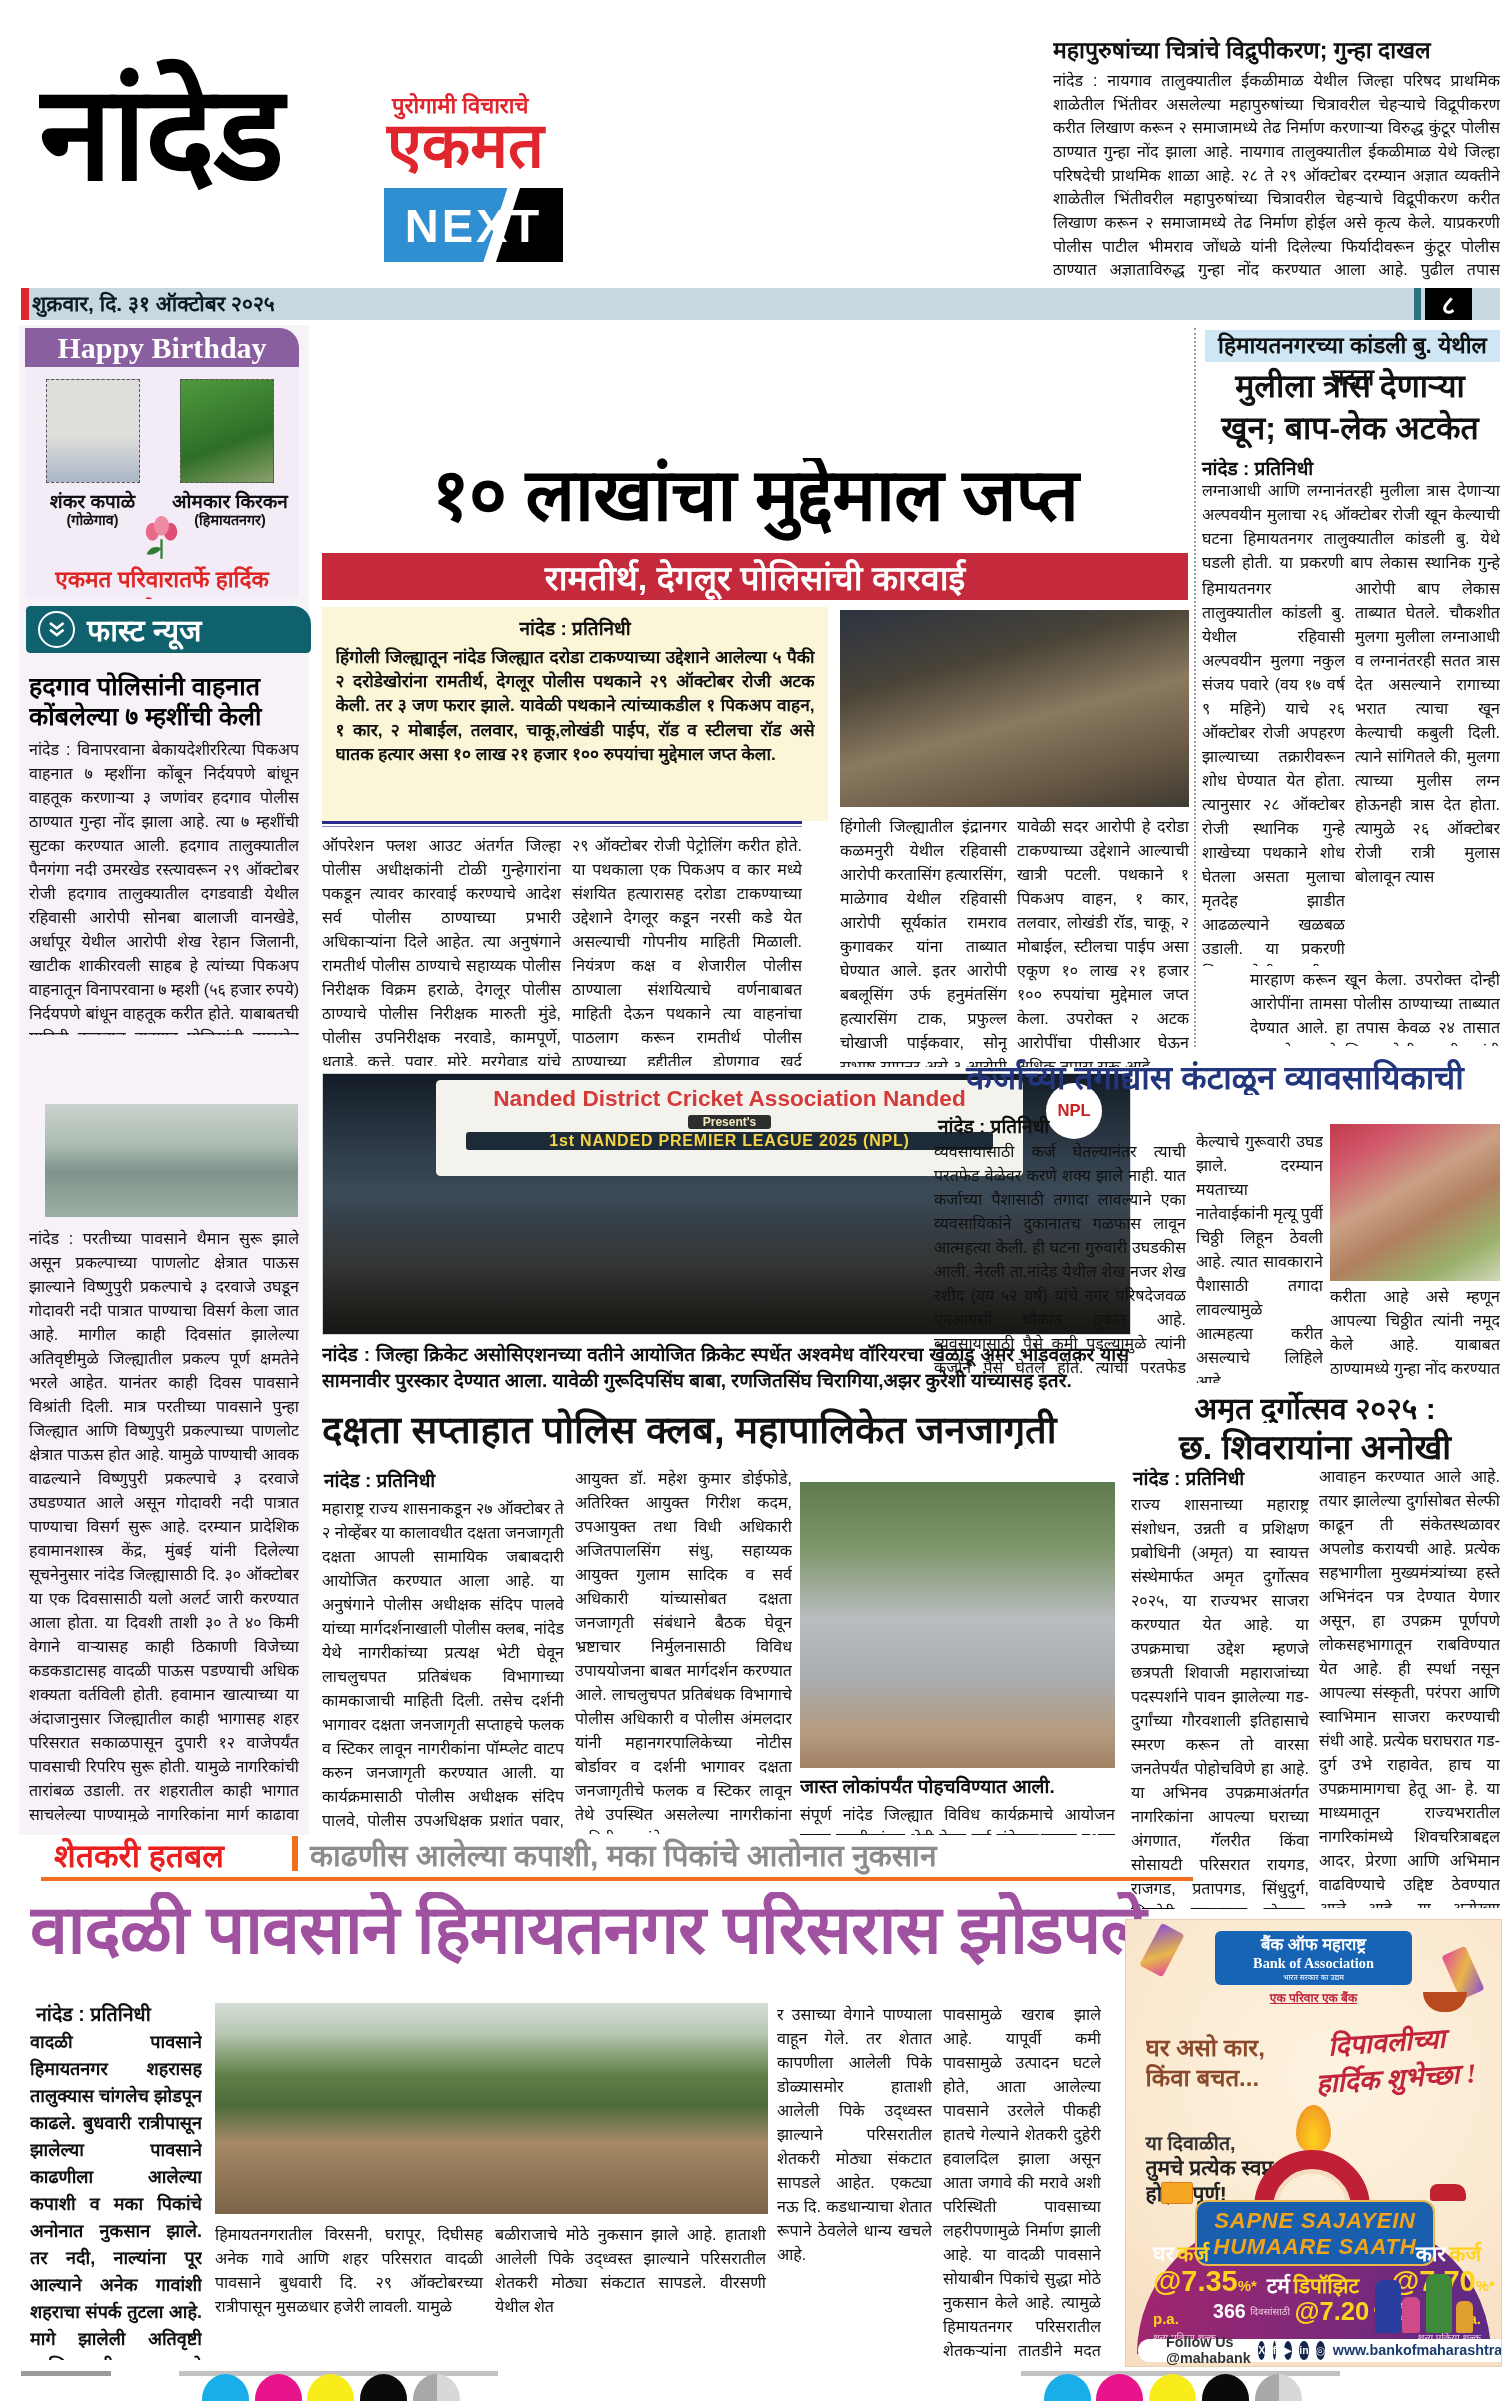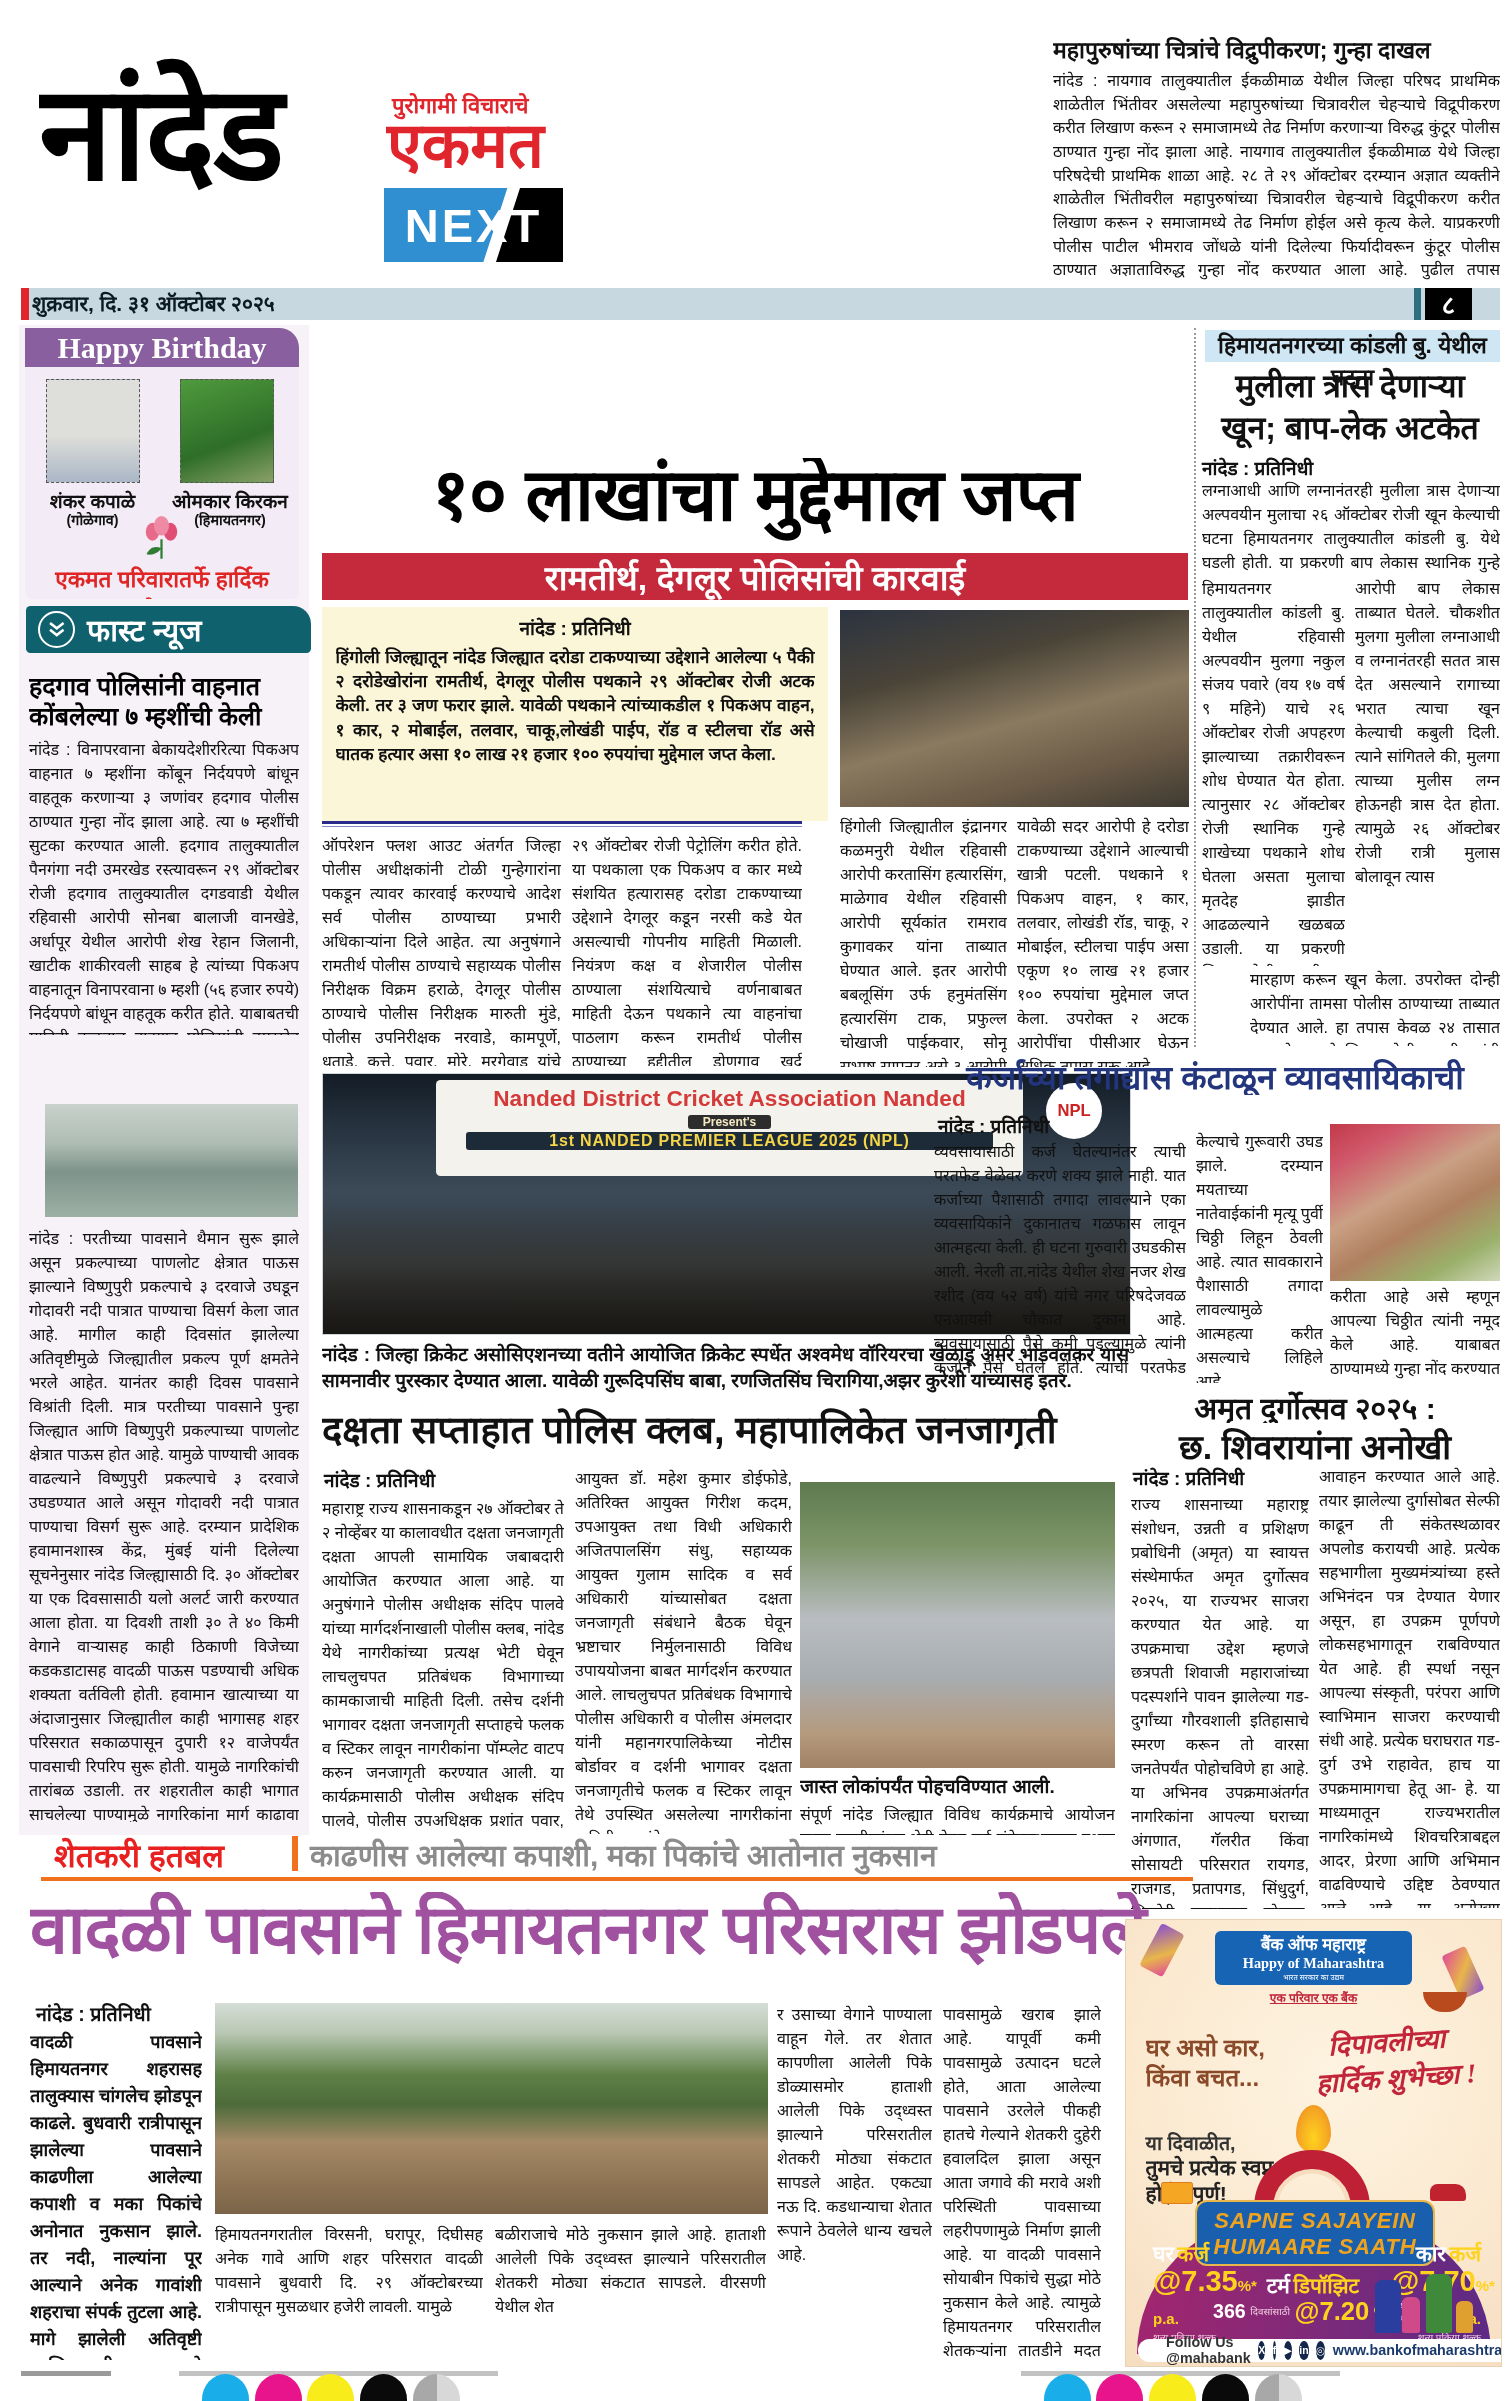--- a/index.html
+++ b/index.html
@@ -238,21 +238,21 @@
   <div class="abs dev body-col" style="left:777px;top:2003px;width:155px;height:357px;">र उसाच्या वेगाने पाण्याला वाहून गेले. तर शेतात कापणीला आलेली पिके डोळ्यासमोर हाताशी आलेली पिके उद्ध्वस्त झाल्याने परिसरातील शेतकरी मोठ्या संकटात सापडले आहेत. एकट्या नऊ दि. कडधान्याचा शेतात रूपाने ठेवलेले धान्य खचले आहे.</div>
   <div class="abs dev body-col" style="left:943px;top:2003px;width:158px;height:357px;">पावसामुळे खराब झाले आहे. यापूर्वी कमी पावसामुळे उत्पादन घटले होते, आता आलेल्या पावसाने उरलेले पीकही हातचे गेल्याने शेतकरी दुहेरी हवालदिल झाला असून आता जगावे की मरावे अशी परिस्थिती पावसाच्या लहरीपणामुळे निर्माण झाली आहे. या वादळी पावसाने सोयाबीन पिकांचे सुद्धा मोठे नुकसान केले आहे. त्यामुळे हिमायतनगर परिसरातील शेतकऱ्यांना तातडीने मदत जाहीर करावी अशी मागणी गांभीर्याने दखल घेऊन हिमायतनगर परिसरातील शेतकऱ्यांना नुकसान भरपाई द्यावी अशी मागणी होत आहे.</div>
 
   <div class="abs ad" style="left:1125px;top:1919px;width:375px;height:446px;">
     <div class="abs" style="left:22.6px;top:6px;width:25.6px;height:48px;background:linear-gradient(135deg,#8a4fd0,#e8b64a 60%,#e04a9a);transform:rotate(28deg);border-radius:3.8px;"></div>
     <div class="abs" style="left:324px;top:29px;width:25.6px;height:48px;background:linear-gradient(135deg,#e04a9a,#e8b64a 50%,#8a4fd0);transform:rotate(-24deg);border-radius:3.8px;"></div>
     <div class="abs" style="left:297px;top:72px;width:44px;height:19.6px;background:#b84a1e;border-radius:0 0 21px 21px;"></div>
 
     <div class="abs ad-logo" style="left:89px;top:10.5px;width:197px;height:54px;" able="false">
       <div class="l1">बैंक ऑफ महाराष्ट्र</div>
-      <div class="l2">Happy of Maharashtra</div>
+      <div class="l2">Bank of Association</div>
       <div class="l3">भारत सरकार का उद्यम</div>
     </div>
     <div class="abs ad-sub" style="left:89px;top:69px;width:197px;">एक परिवार एक बैंक</div>
 
     <div class="abs ad-greet" style="left:202px;top:105px;width:166px;">दिपावलीच्या</div>
     <div class="abs ad-greet" style="left:190px;top:142px;width:181px;">हार्दिक शुभेच्छा !</div>
 
     <div class="abs ad-copy1 hid" style="left:19.6px;top:113px;width:143px;height:90px;">घर असो कार, किंवा बचत...</div>
     <div class="abs ad-copy2" style="left:19.6px;top:209px;width:151px;">या दिवाळीत,</div>
     <div class="abs ad-copy3 hid" style="left:19.6px;top:235px;width:151px;height:57px;">तुमचे प्रत्येक स्वप्न होईल पूर्ण!</div>

